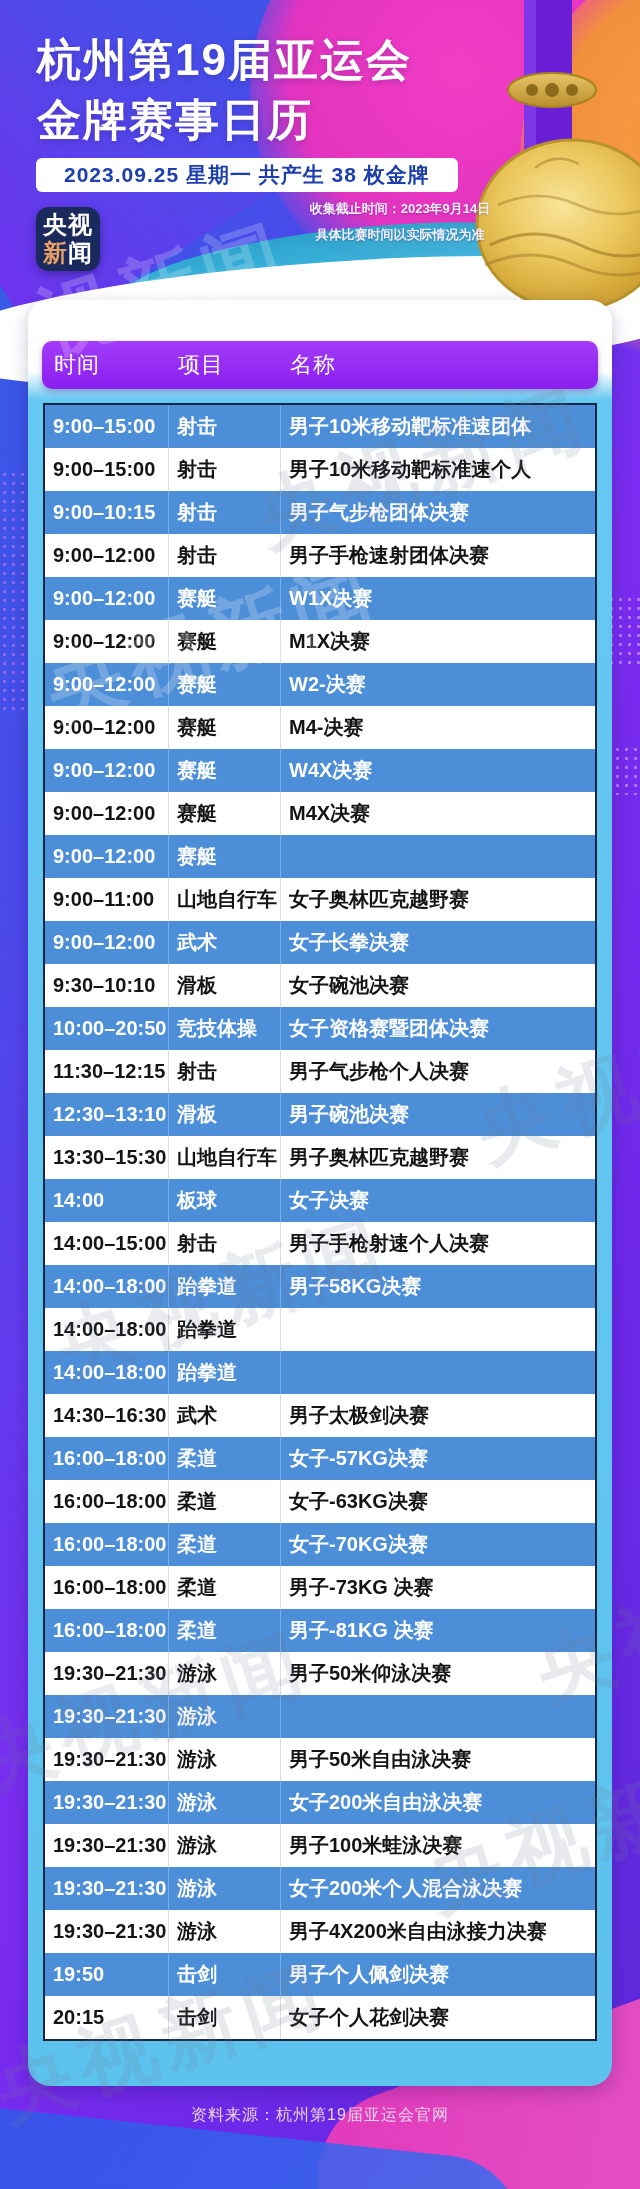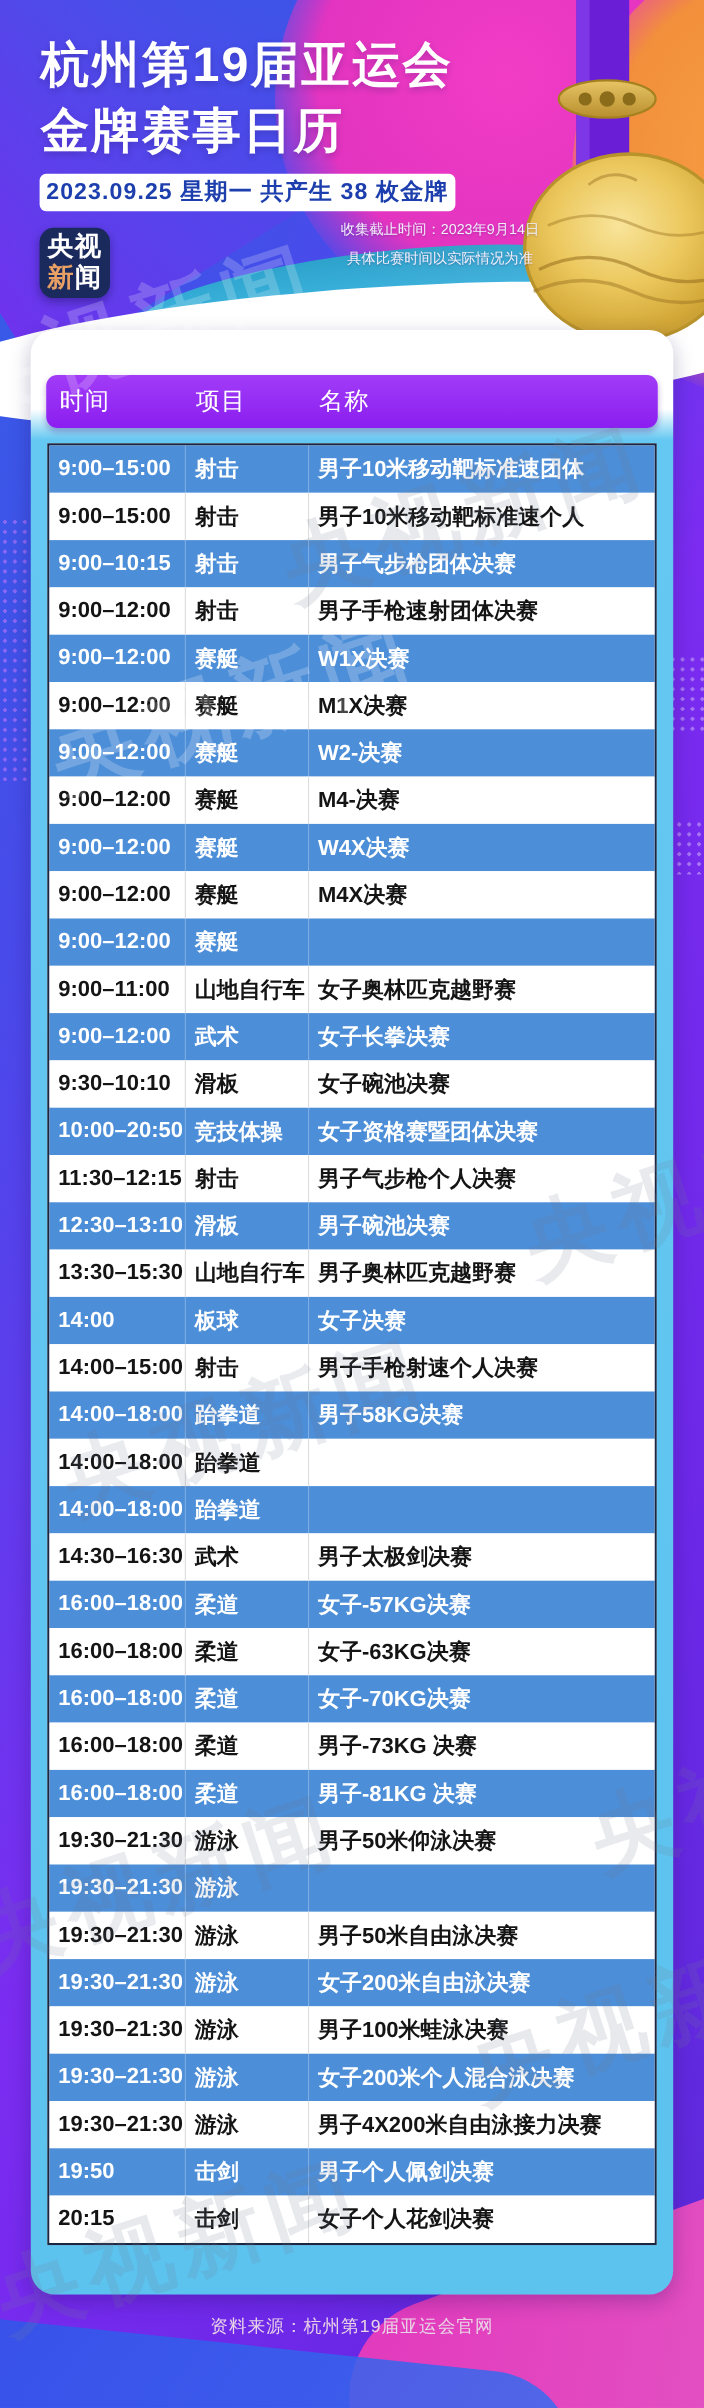--- a/index.html
+++ b/index.html
@@ -25,23 +25,23 @@
     border-radius:80px;background:linear-gradient(120deg,#2b55e8,#3a70f0);opacity:.85;}
   .dots{position:absolute;pointer-events:none;
     background-image:radial-gradient(circle,rgba(200,120,255,.55) 1.5px,rgba(0,0,0,0) 1.8px);
     background-size:9px 9px;}
   .dots.white{background-image:radial-gradient(circle,rgba(255,255,255,.5) 1.5px,rgba(0,0,0,0) 1.8px);}
   
   .title{position:absolute;left:37px;top:30px;color:#ffffff;font-weight:bold;
     font-size:44px;line-height:60px;letter-spacing:2px;text-shadow:0 2px 6px rgba(30,20,90,.25);}
   .date-banner{position:absolute;left:36px;top:158px;height:34px;line-height:34px;
     background:#ffffff;color:#1d3fae;font-weight:bold;font-size:21px;
-    padding:0 6px;border-radius:6px;letter-spacing:1px;}
+    padding:0 28px;border-radius:6px;letter-spacing:1px;}
   .note{position:absolute;left:300px;top:196px;width:200px;text-align:center;
-    color:#f2effc;font-size:13px;line-height:26px;font-weight:normal;text-shadow:0 1px 2px rgba(40,20,90,.3);}
+    color:#f2effc;font-size:13px;line-height:26px;font-weight:bold;text-shadow:0 1px 2px rgba(40,20,90,.3);}
   .cctv-logo{position:absolute;left:36px;top:207px;width:64px;height:64px;border-radius:13px;
     background:#1b2a5c;color:#ffffff;font-weight:bold;font-size:24px;line-height:28px;
     display:flex;flex-direction:column;align-items:center;justify-content:center;
     box-shadow:0 3px 8px rgba(10,10,50,.35);letter-spacing:1px;}
   .cctv-logo .accent{color:#e8a064;}
   
   .medal-svg{position:absolute;left:440px;top:0;pointer-events:none;}
   
   .card{position:absolute;left:28px;top:300px;width:584px;height:1786px;border-radius:22px;
     background:linear-gradient(180deg,#ffffff 0px,#ffffff 72px,#65c8f2 100px,#5cc2ee 100%);

